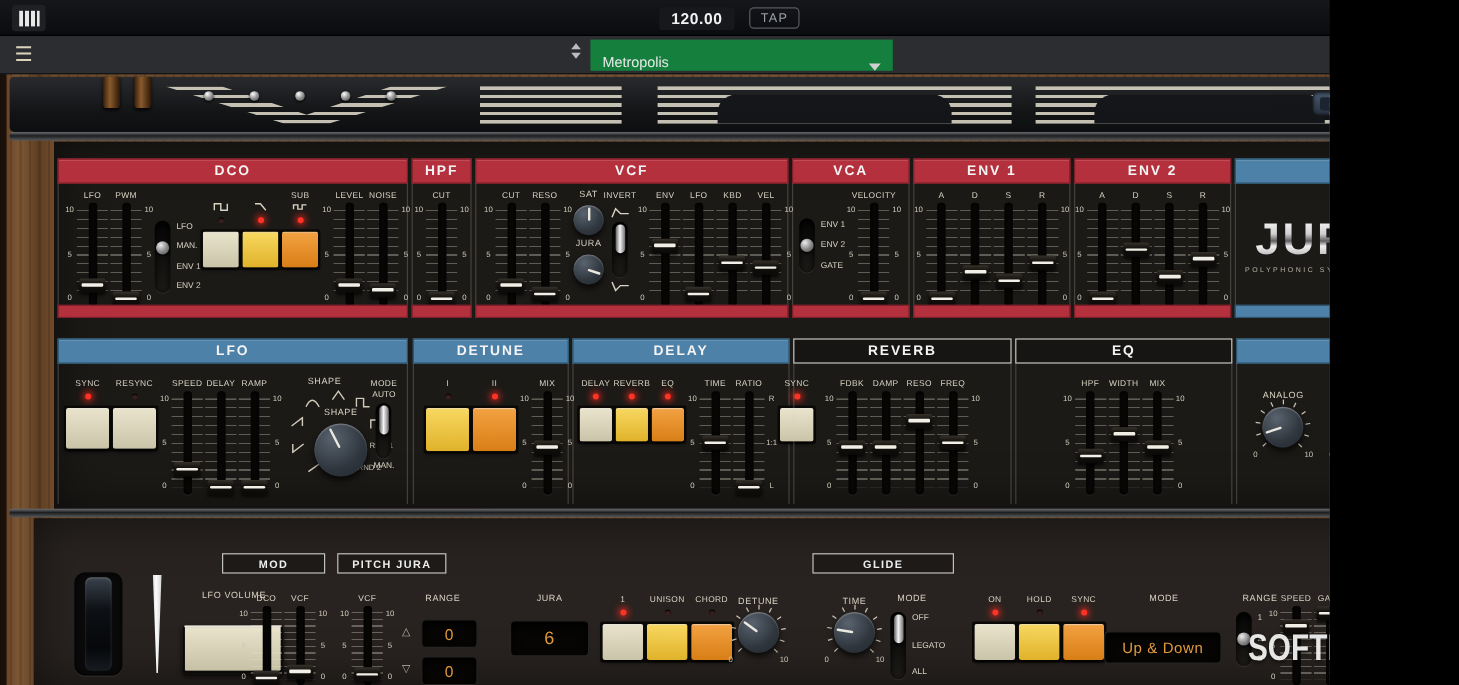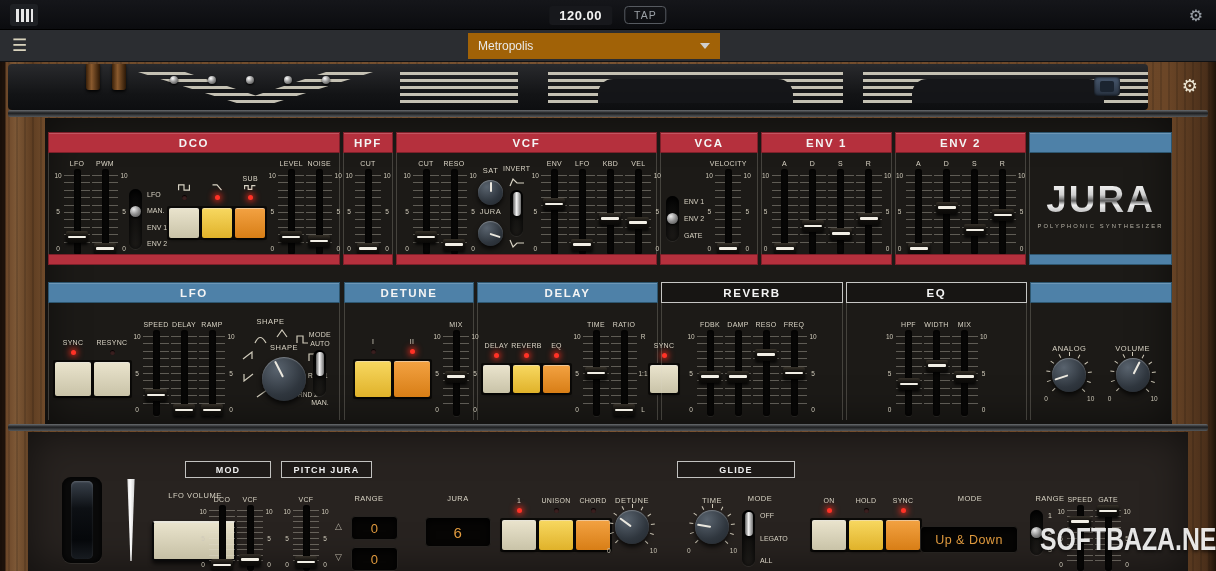--- a/index.html
+++ b/index.html
@@ -1,36 +1,36 @@
 <!DOCTYPE html>
 <html style="--header-red: #b5303d; --header-blue: #4e81a8; --led-on: #ff3226; --btn-cream: #d9d3ba; --btn-yellow: #eec43f; --btn-orange: #e08b28; --display-text: #e09a3e;"><head>
 <meta charset="utf-8">
 <style>
   *{box-sizing:border-box;margin:0;padding:0}
   html,body{background:#000}
-  #stage{position:relative;width:1216px;height:571px;overflow:hidden;background:#0d0e11;
+  #stage{position:relative;width:1108px;height:571px;overflow:hidden;background:#0d0e11;
     font-family:"Liberation Sans",sans-serif;-webkit-font-smoothing:antialiased}
   .abs{position:absolute}
 
   
   .topbar{position:absolute;left:0;top:0;width:1216px;height:30px;background:linear-gradient(180deg,#15161a,#0b0c0f);border-bottom:1px solid #000}
   .kbd-btn{position:absolute;left:10px;top:4px;width:28px;height:22px;background:#1e2024;border-radius:3px;display:flex;align-items:center;justify-content:center}
   .kbd-keys{width:17px;height:13px;background:repeating-linear-gradient(90deg,#e8e8e8 0 3px,#1e2024 3px 5px)}
   .bpm-wrap{position:absolute;left:50%;top:0;height:30px;transform:translateX(-50%);display:flex;align-items:center;gap:12px}
   .bpm-box{background:#17181c;border-radius:3px;padding:2px 10px;color:#f2f2f2;font-size:13px;font-weight:bold;letter-spacing:.5px}
   .tap-btn{border:1px solid #565a60;border-radius:4px;color:#9ba0a6;font-size:10.5px;padding:2px 9px;letter-spacing:1px}
   .gear-top{position:absolute;right:8px;top:3px;width:24px;height:24px;color:#9aa0a7;font-size:16px;display:flex;align-items:center;justify-content:center}
 
   .presetbar{position:absolute;left:0;top:30px;width:1216px;height:32px;background:#2b2d31;border-bottom:1px solid #101114}
   .hamburger{position:absolute;left:12px;top:6px;color:#d9d3bd;font-size:17px;line-height:20px}
   .spinner{position:absolute;left:476px;top:6px;display:flex;flex-direction:column;gap:3px;align-items:center}
   .spin-tri{width:0;height:0;border-left:4px solid transparent;border-right:4px solid transparent}
   .spin-up{border-bottom:5px solid #b9bcc0}
   .spin-dn{border-top:5px solid #b9bcc0}
-  .preset-select{position:absolute;left:468px;top:3px;width:252px;height:26px;background:#a16207;display:flex;align-items:center;padding:0 10px;color:#e9e9e9;font-size:12px}
+  .preset-select{position:absolute;left:492px;top:3px;width:252px;height:26px;background:#15803d;display:flex;align-items:flex-end;padding:0 10px;color:#e9e9e9;font-size:12px}
   .preset-caret{margin-left:auto;width:0;height:0;border-left:5px solid transparent;border-right:5px solid transparent;border-top:6px solid #cfcfcf}
 
   
   .synth{position:absolute;left:0;top:62px;width:1216px;height:509px;
     background:linear-gradient(90deg,#1c110a 0,#1c110a 5px,#6b4628 6px,#7d5836 16px,#5f3e22 32px,#6f4b2b 45px,#7a5433 50%,#6b4627 96%,#4a2f1a 99.2%,#1f1309 100%)}
   .synth::before{content:'';position:absolute;inset:0;background:repeating-linear-gradient(90deg,rgba(0,0,0,.13) 0 2px,transparent 2px 8px);pointer-events:none}
   .groove{position:absolute;left:8px;width:1200px;height:7px;background:linear-gradient(180deg,#6a6d70,#1d1e20 45%,#55585b);border-radius:2px}
   .panel{position:absolute;background:#1c1a17;box-shadow:inset 0 0 40px rgba(0,0,0,.55)}
 
   
@@ -42,21 +42,21 @@
   .power-icon{position:absolute;right:28px;top:13px;width:26px;height:19px;background:linear-gradient(180deg,#48586e,#27313f);border-radius:4px;box-shadow:inset 0 0 3px #000}
   .power-icon::after{content:'';position:absolute;left:6px;right:6px;top:4px;bottom:4px;background:#1b2430;border-radius:2px}
   .gear-panel{position:absolute;color:#ece5d2;font-size:18px}
 
   
   .sec{position:absolute}
   .sec-h{height:21px;display:flex;align-items:center;justify-content:center;font-weight:bold;font-size:11.5px;letter-spacing:1.6px;color:#f4f4f4}
   .sec-h.red{background:var(--header-red);border:1px solid #7d202a;box-shadow:inset 0 1px 0 rgba(255,255,255,.18)}
   .sec-h.blue{background:var(--header-blue);border:1px solid #2e566f;box-shadow:inset 0 1px 0 rgba(255,255,255,.18)}
   .sec-h.outline{background:rgba(8,8,8,.25);border:1px solid #c6c6c4}
-  .sec-body{position:relative;display:flex;align-items:center;border-left:1px solid rgba(220,215,200,.22);border-right:1px solid rgba(220,215,200,.22)}
+  .sec-body{position:relative;display:flex;align-items:flex-start;border-left:1px solid rgba(220,215,200,.22);border-right:1px solid rgba(220,215,200,.22)}
   .sec-foot{position:absolute;left:0;height:11px;width:100%;background:var(--header-red);border:1px solid #7d202a}
   .sec-foot.bluef{background:var(--header-blue);border-color:#2e566f}
   .r3h{position:absolute;top:461px;height:17px;border:1px solid #c2c2c0;background:rgba(5,5,5,.25);color:#eee;font-size:9px;font-weight:bold;letter-spacing:1.2px;display:flex;align-items:center;justify-content:center}
   .r3h.bluebrd{border-color:#5b87a8}
 
   
   .sgroup{display:flex}
   .sscale{display:flex;flex-direction:column;justify-content:space-between;align-items:center;width:10px;font-size:6.5px;color:#cfcaba;height:86px;margin-top:13px;padding:3px 0}
   .sgroup.short .sscale{height:66px}
   .sl{width:28px;display:flex;flex-direction:column;align-items:center}

